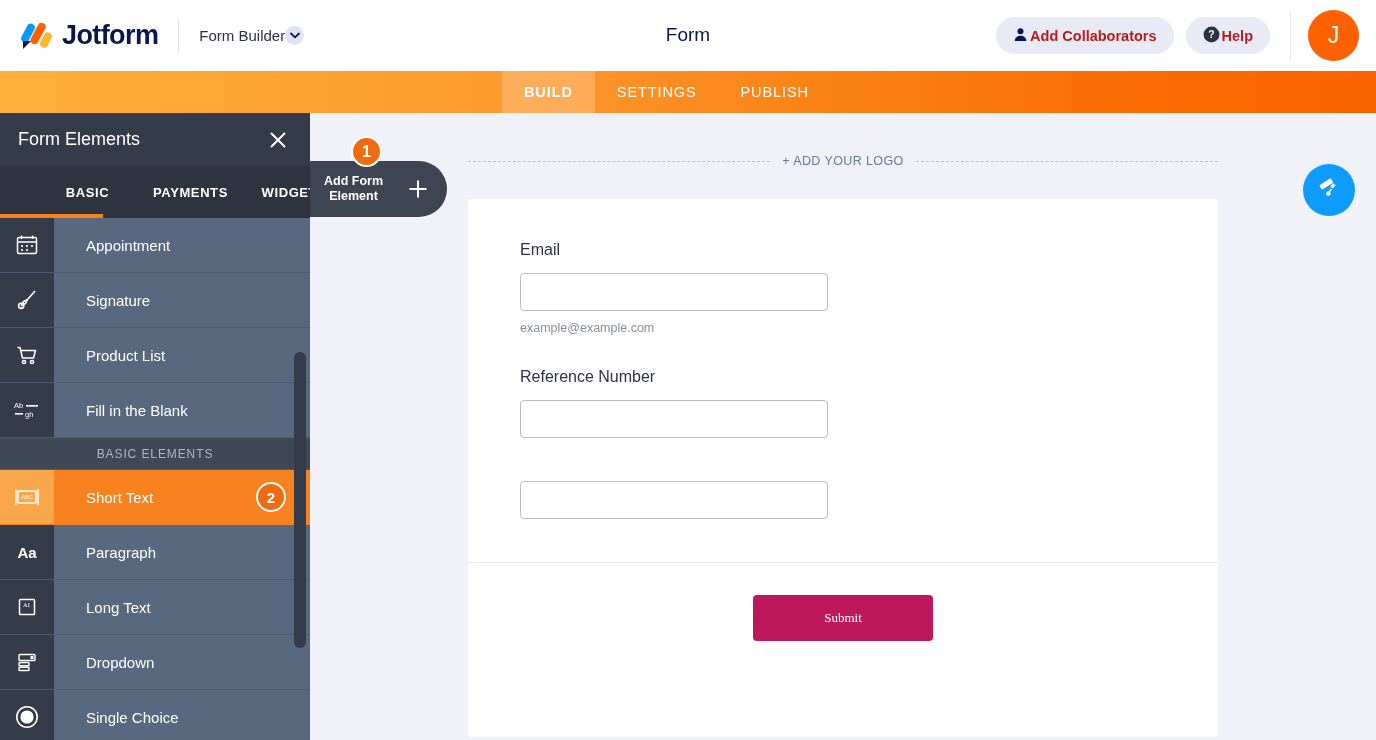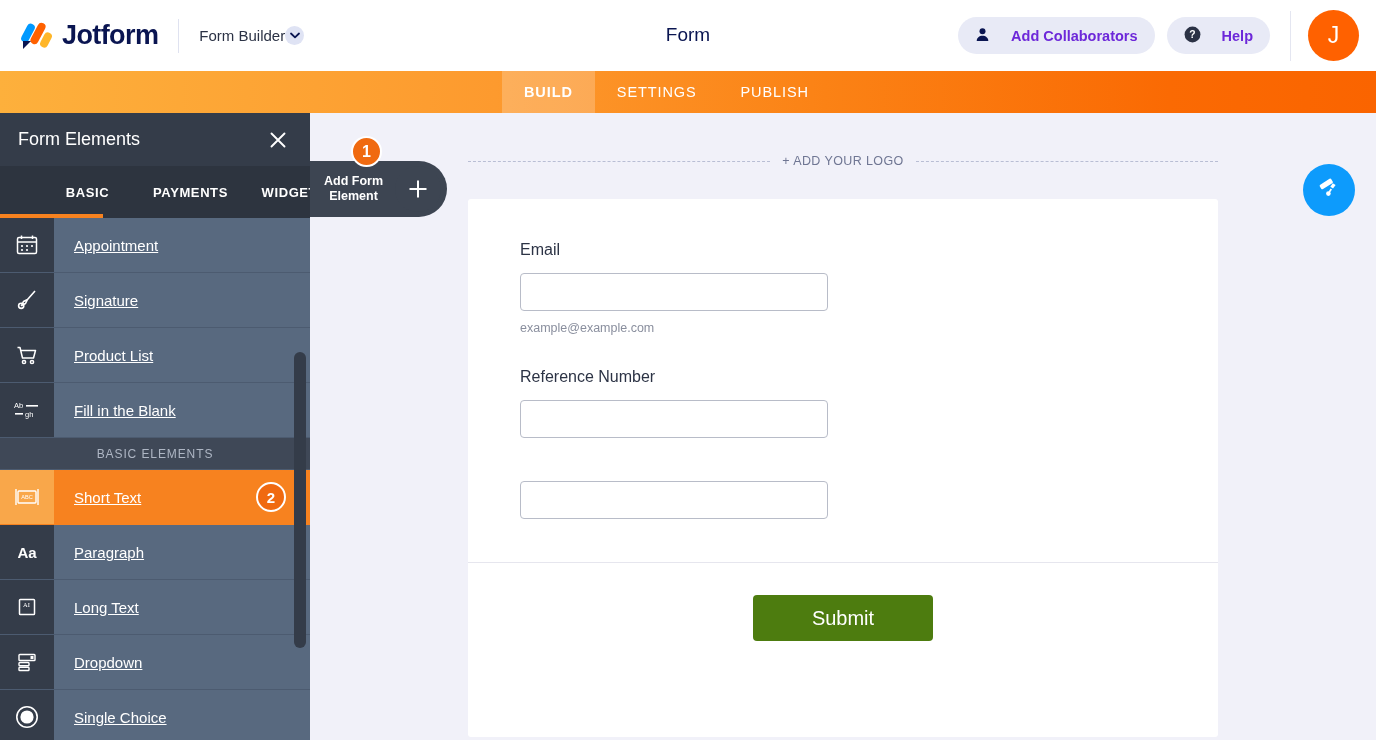--- a/index.html
+++ b/index.html
@@ -53,24 +53,24 @@
     position: absolute; left: 0; right: 0; top: 24px;
     text-align: center;
     font-size: 19px; color: #0a1551;
   }
 
   .hdr-right {
     margin-left: auto; display: flex; align-items: center;
     padding-right: 0px; position: relative; z-index: 3;
   }
   .pill-btn {
-    display: flex; align-items: center; gap: 21px;
+    display: flex; align-items: center; gap: 2px;
     height: 37px; padding: 0 17px;
     border-radius: 19px; background: #e8eaf6;
-    color: #6d28d9; font-size: 14.5px; font-weight: bold;
+    color: #b91c1c; font-size: 14.5px; font-weight: bold;
     cursor: pointer; white-space: nowrap;
   }
   .pill-btn + .pill-btn { margin-left: 12px; }
   .avatar-sep { width: 1px; height: 50px; background: #e4e6f1; margin: 0 17px 0 20px; }
   .avatar {
     width: 51px; height: 51px; border-radius: 50%;
     background: #ff6100; color: #fff;
     font-size: 23px; display: flex; align-items: center; justify-content: center;
     margin-right: 17px; cursor: pointer;
   }
@@ -131,24 +131,23 @@
     border-bottom: 1px solid #4c5b70;
     cursor: pointer;
   }
   .elem-icon {
     width: 54px; flex: 0 0 54px;
     background: #343c49;
     display: flex; align-items: center; justify-content: center;
   }
   .elem-label {
     flex: 1; display: flex; align-items: center;
-    padding-left: 20px;
+    padding-left: 32px;
     color: #ffffff; font-size: 15px;
     position: relative;
-    text-decoration: underline;
   }
   .elem-row.selected { background: #f7821f; border-bottom-color: #f7821f; }
   .elem-row.selected .elem-icon { background: #f9a74a; }
   .elem-row.selected .elem-label { color: #ffffff; }
 
   .section-head {
     height: 32px; background: #3f4857;
     display: flex; align-items: center; justify-content: center;
     color: #aeb6c4; font-size: 12px; letter-spacing: 0.9px;
     border-bottom: 1px solid #4c5b70;
@@ -240,22 +239,22 @@
   .field-gap-a { height: 33px; }
   .field-gap-b { height: 43px; }
   .card-rule {
     margin-top: 43px; border-top: 1px solid #e6e6ee;
   }
   .submit-row {
     display: flex; justify-content: center; padding-top: 32px;
   }
   .submit-btn {
     width: 180px; height: 46px; border: none; border-radius: 4px;
-    background: #4d7c0f; color: #ffffff; font-size: 20px;
-    font-family: Liberation Sans, sans-serif; cursor: pointer;
+    background: #be185d; color: #ffffff; font-size: 13px;
+    font-family: Liberation Serif, serif; cursor: pointer;
   }
 
   .paint-fab {
     position: absolute; right: 21px; top: 51px;
     width: 52px; height: 52px; border-radius: 50%;
     background: #0d9bfc; cursor: pointer;
     display: flex; align-items: center; justify-content: center;
   }
 </style>
 </head>

